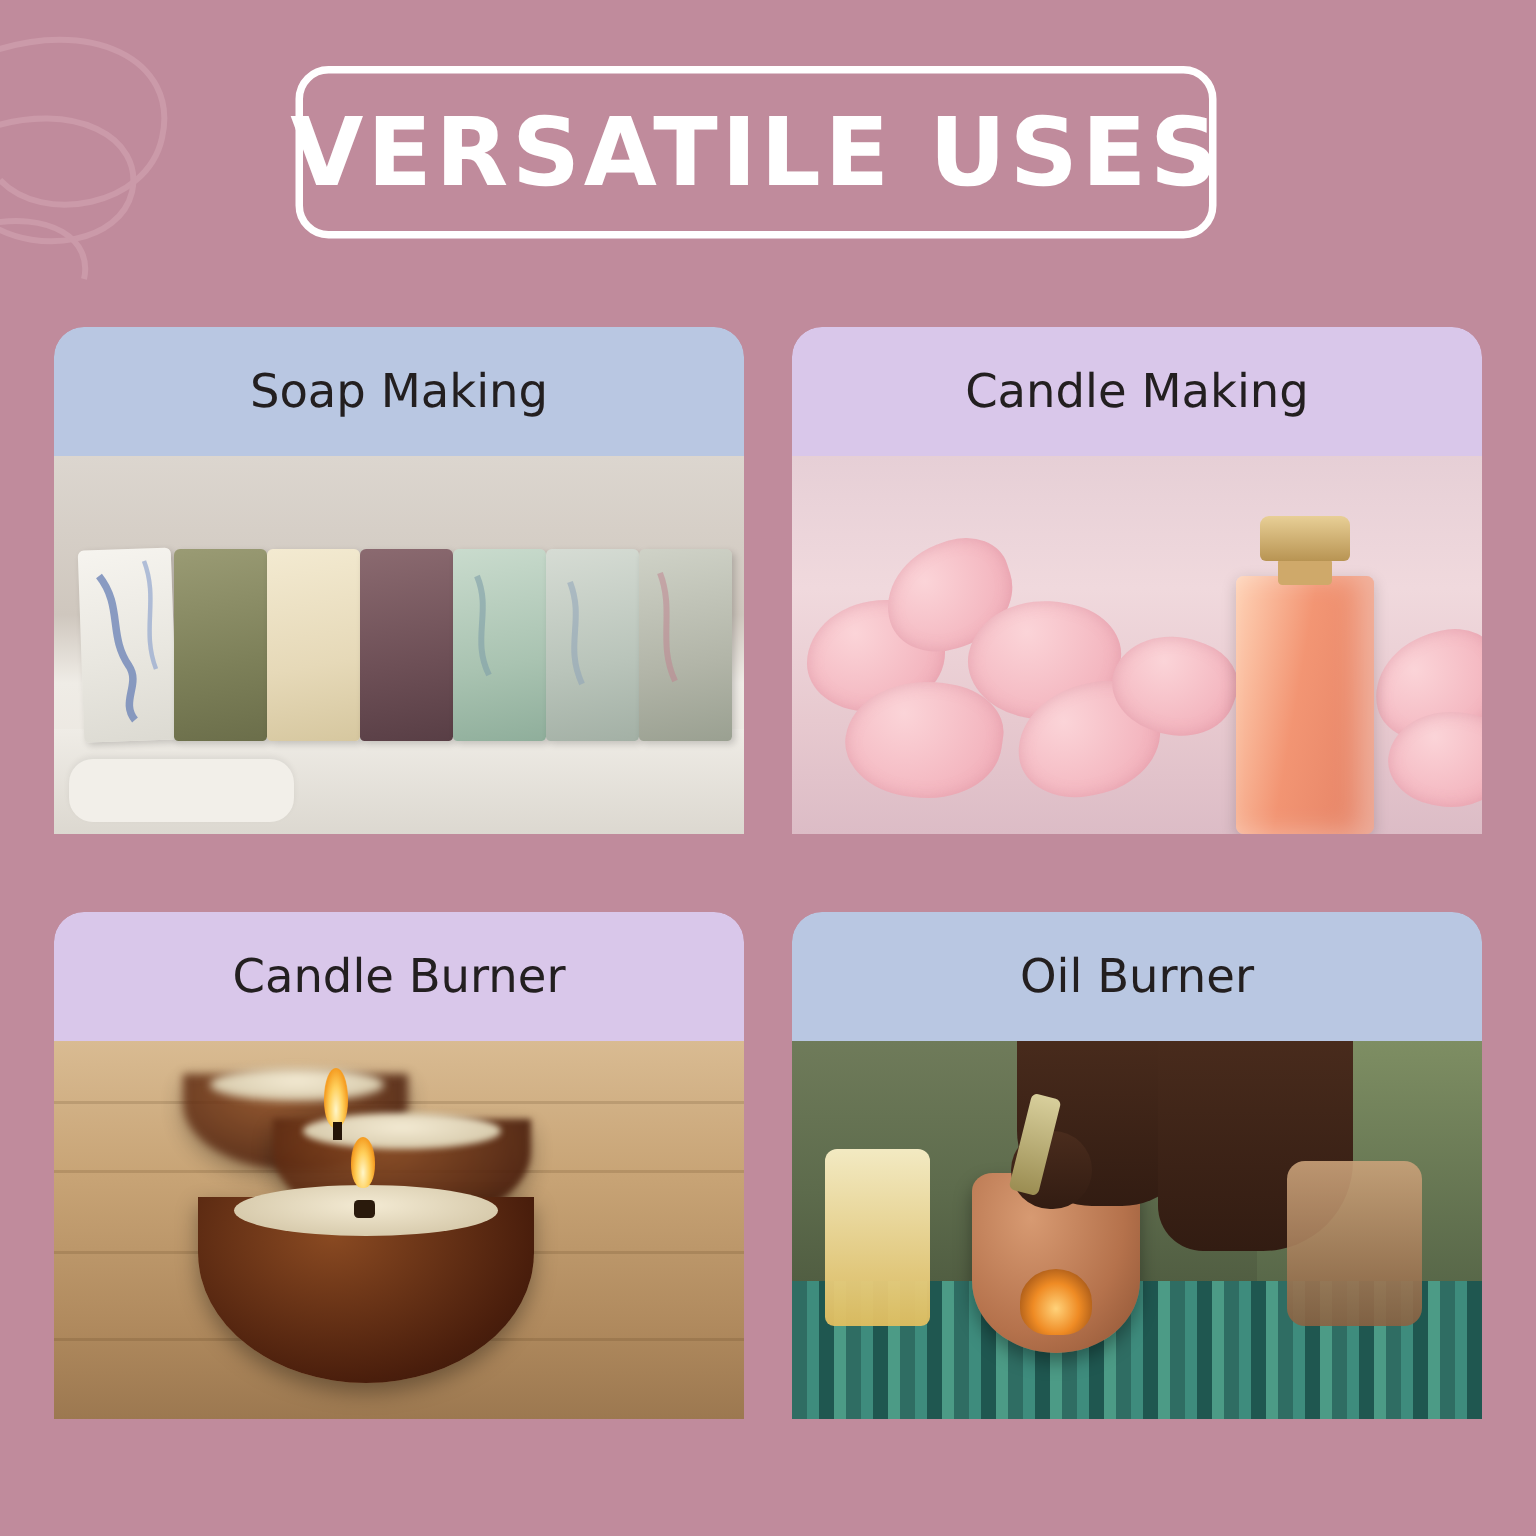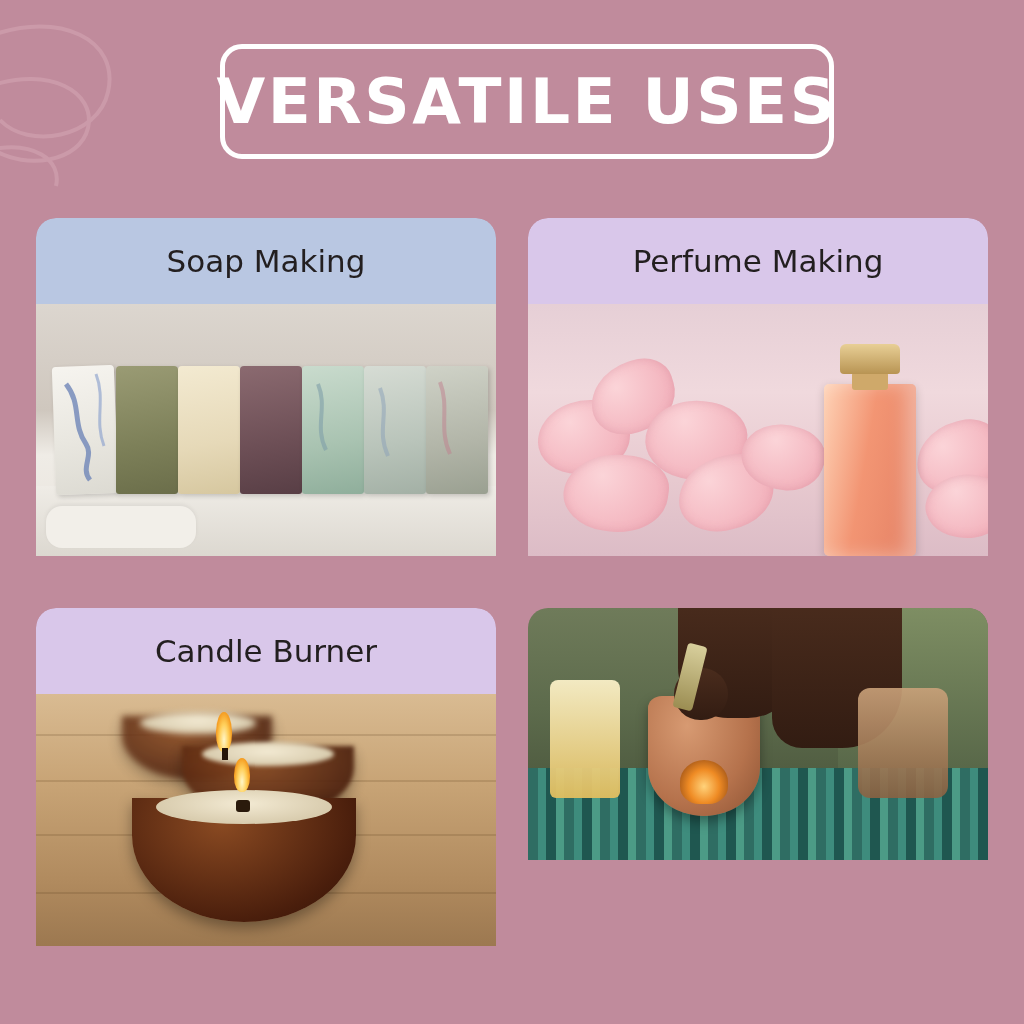--- a/index.html
+++ b/index.html
@@ -25,21 +25,21 @@
     position: absolute;
     top: 0;
     left: 0;
     width: 260px;
     height: 300px;
     pointer-events: none;
   }
   
   .title-box {
     position: absolute;
-    left: 220px;
+    left: 197px;
     top: 44px;
     width: 614px;
     height: 115px;
     border: 5px solid #ffffff;
     border-radius: 22px;
     box-sizing: border-box;
     display: flex;
     align-items: center;
     justify-content: center;
   }
@@ -243,21 +243,21 @@
           <path d="M60,70 C70,96 58,116 68,142" stroke="#93a7cf" stroke-width="3" fill="none" opacity="0.7"></path>
           <path d="M282,80 C292,104 278,122 290,146" stroke="#7f9fa8" stroke-width="4" fill="none" opacity="0.6"></path>
           <path d="M344,84 C354,110 340,126 352,152" stroke="#8aa0b8" stroke-width="4" fill="none" opacity="0.5"></path>
           <path d="M404,78 C414,104 402,124 414,150" stroke="#c07f8e" stroke-width="4" fill="none" opacity="0.5"></path>
         </svg>
       </div>
     </div>
 
     <div class="card">
       <div class="card-header lilac">
-        <span class="card-title">Perfume Making</span>
+        <span class="card-title">Candle Making</span>
       </div>
       <div class="card-photo">
         <div class="perf-bg"></div>
         <div class="petal" style="left:10px;  top:96px;  width:92px;  height:74px;"></div>
         <div class="petal" style="left:62px;  top:58px;  width:86px;  height:70px; transform:rotate(-18deg);"></div>
         <div class="petal" style="left:118px; top:96px;  width:100px; height:80px; transform:rotate(12deg);"></div>
         <div class="petal" style="left:36px;  top:150px; width:104px; height:78px; transform:rotate(8deg);"></div>
         <div class="petal" style="left:150px; top:152px; width:96px;  height:74px; transform:rotate(-10deg);"></div>
         <div class="petal" style="left:214px; top:120px; width:82px;  height:66px; transform:rotate(20deg);"></div>
         <div class="petal" style="left:388px; top:118px; width:86px;  height:70px; transform:rotate(-14deg);"></div>
@@ -287,20 +287,23 @@
         <div class="bowl" style="left:96px; top:104px; width:224px; height:124px;"></div>
         <div class="wax" style="left:120px; top:96px; width:176px; height:34px;"></div>
         <div style="position:absolute;left:200px;top:106px;width:14px;height:12px;background:#2a1a0c;border-radius:3px;"></div>
         <div class="flame" style="left:198px; top:64px;"></div>
         <div class="flame" style="left:180px; top:18px; height:40px;"></div>
         <div style="position:absolute;left:186px;top:54px;width:6px;height:12px;background:#241408;"></div>
       </div>
     </div>
 
     <div class="card">
+      <div class="card-header blue">
+        <span class="card-title">Oil Burner</span>
+      </div>
       <div class="card-photo">
         <div class="burner-bg"></div>
         <div style="position:absolute;right:0;top:0;width:150px;height:252px;background:linear-gradient(180deg,#7e8e63,#43523a);"></div>
         <div class="burner-cloth"></div>
         <div class="bottle-amber"></div>
         <div class="burner-pot"></div>
         <div class="burner-hole"></div>
 
         <div class="hand" style="left:150px; top:-10px; width:120px; height:120px; border-radius:0 0 50px 50px;"></div>
         <div class="hand" style="left:244px; top:-10px; width:130px; height:150px; border-radius:0 0 60px 30px;"></div>

